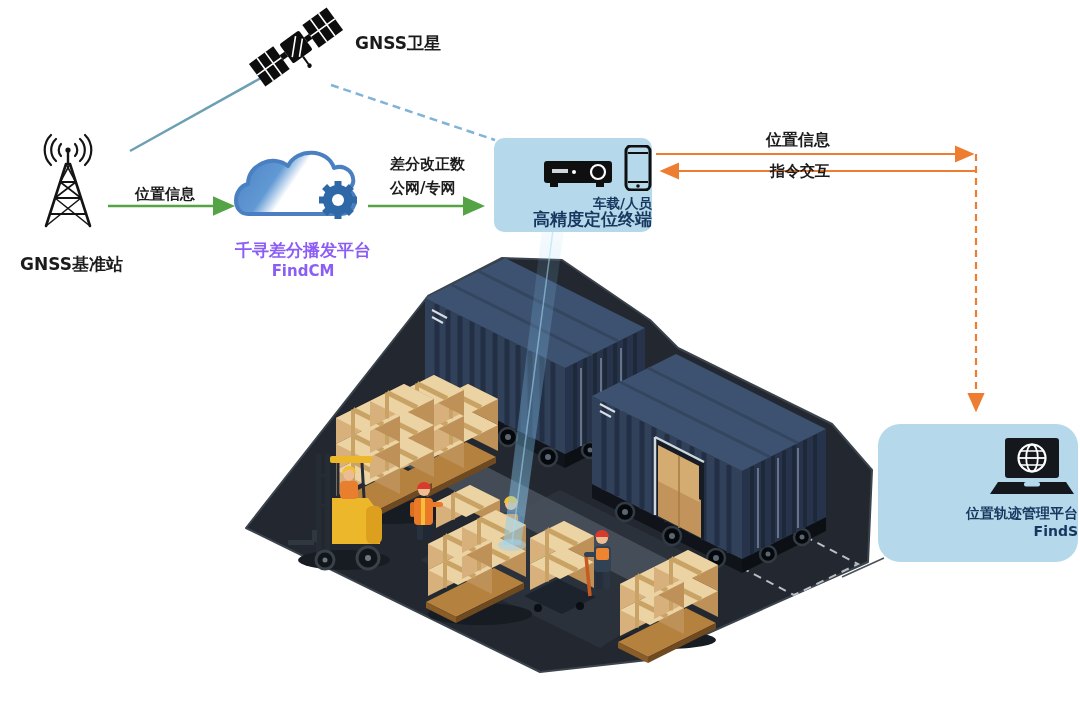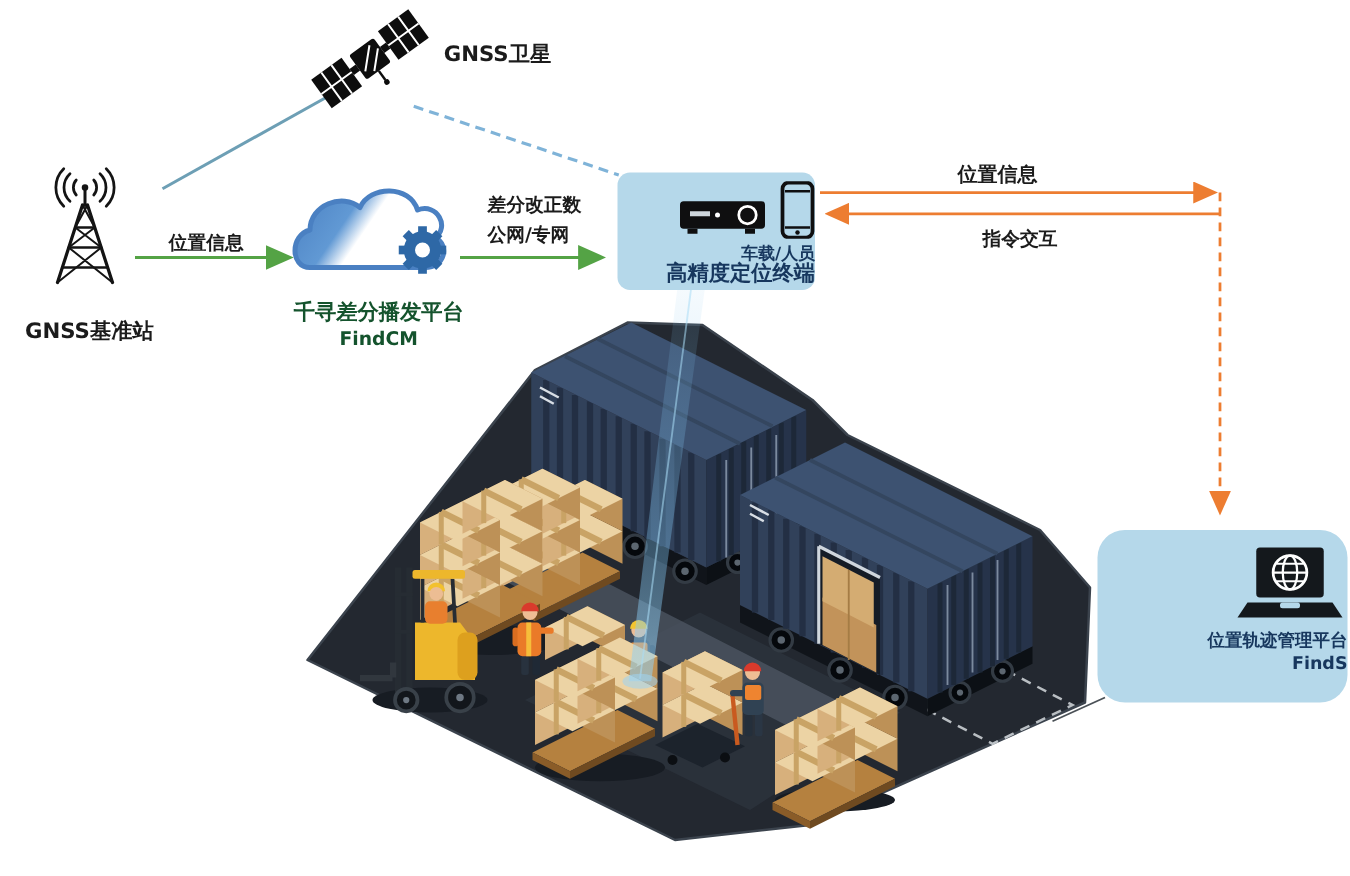--- a/index.html
+++ b/index.html
@@ -16,25 +16,25 @@
   .stroke-sat-dash{stroke:var(--satellite_link_dashed);}
   .stroke-cloud{stroke:var(--cloud_blue);}
   .fill-navy{fill:var(--container_navy);}
   .fill-tan{fill:var(--box_tan);}
   .fill-yellow{fill:var(--forklift_yellow);}
 
   .lbl{position:absolute;white-space:nowrap;color:#1b1b1b;font-weight:600;}
   .lbl-sat{left:355px;top:32px;font-size:17px;}
   .lbl-base{left:20px;top:229px;font-size:17px;font-weight:700;margin-top:24px;}
   .lbl-rawobs{left:135px;top:185px;font-size:15px;}
-  .lbl-cloud{left:211px;top:239px;width:184px;text-align:center;font-size:17px;font-weight:700;line-height:22px;color:#14532d;}
+  .lbl-cloud{left:211px;top:239px;width:184px;text-align:center;font-size:17px;font-weight:700;line-height:22px;color:#8b5cf6;}
   .lbl-cloud .sub{font-size:15px;line-height:20px;}
   .lbl-corr{left:390px;top:152px;font-size:15px;line-height:24px;}
   .lbl-posinfo{left:766px;top:130px;font-size:16px;}
-  .lbl-cmd{left:770px;top:182px;font-size:15px;margin-left:16px;}
+  .lbl-cmd{left:770px;top:162px;font-size:15px;}
 
   .callout{position:absolute;display:flex;flex-direction:column;align-items:flex-end;
            background:var(--callout_bg);color:var(--callout_text);font-weight:700;box-sizing:border-box;}
   .terminal-callout{left:494px;top:138px;width:158px;height:94px;border-radius:10px;padding-top:7px;}
   .terminal-callout .t-icons{display:flex;align-items:flex-end;gap:10px;height:46px;}
   .terminal-callout .c-line1{font-size:13.5px;margin-top:4px;line-height:16px;}
   .terminal-callout .c-line2{font-size:17px;line-height:16px;}
   .finds-callout{left:878px;top:424px;width:200px;height:138px;border-radius:22px;padding-top:13px;}
   .finds-callout .c-line1{font-size:14px;margin-top:5px;line-height:18px;}
   .finds-callout .c-line2{font-size:14px;line-height:18px;}

